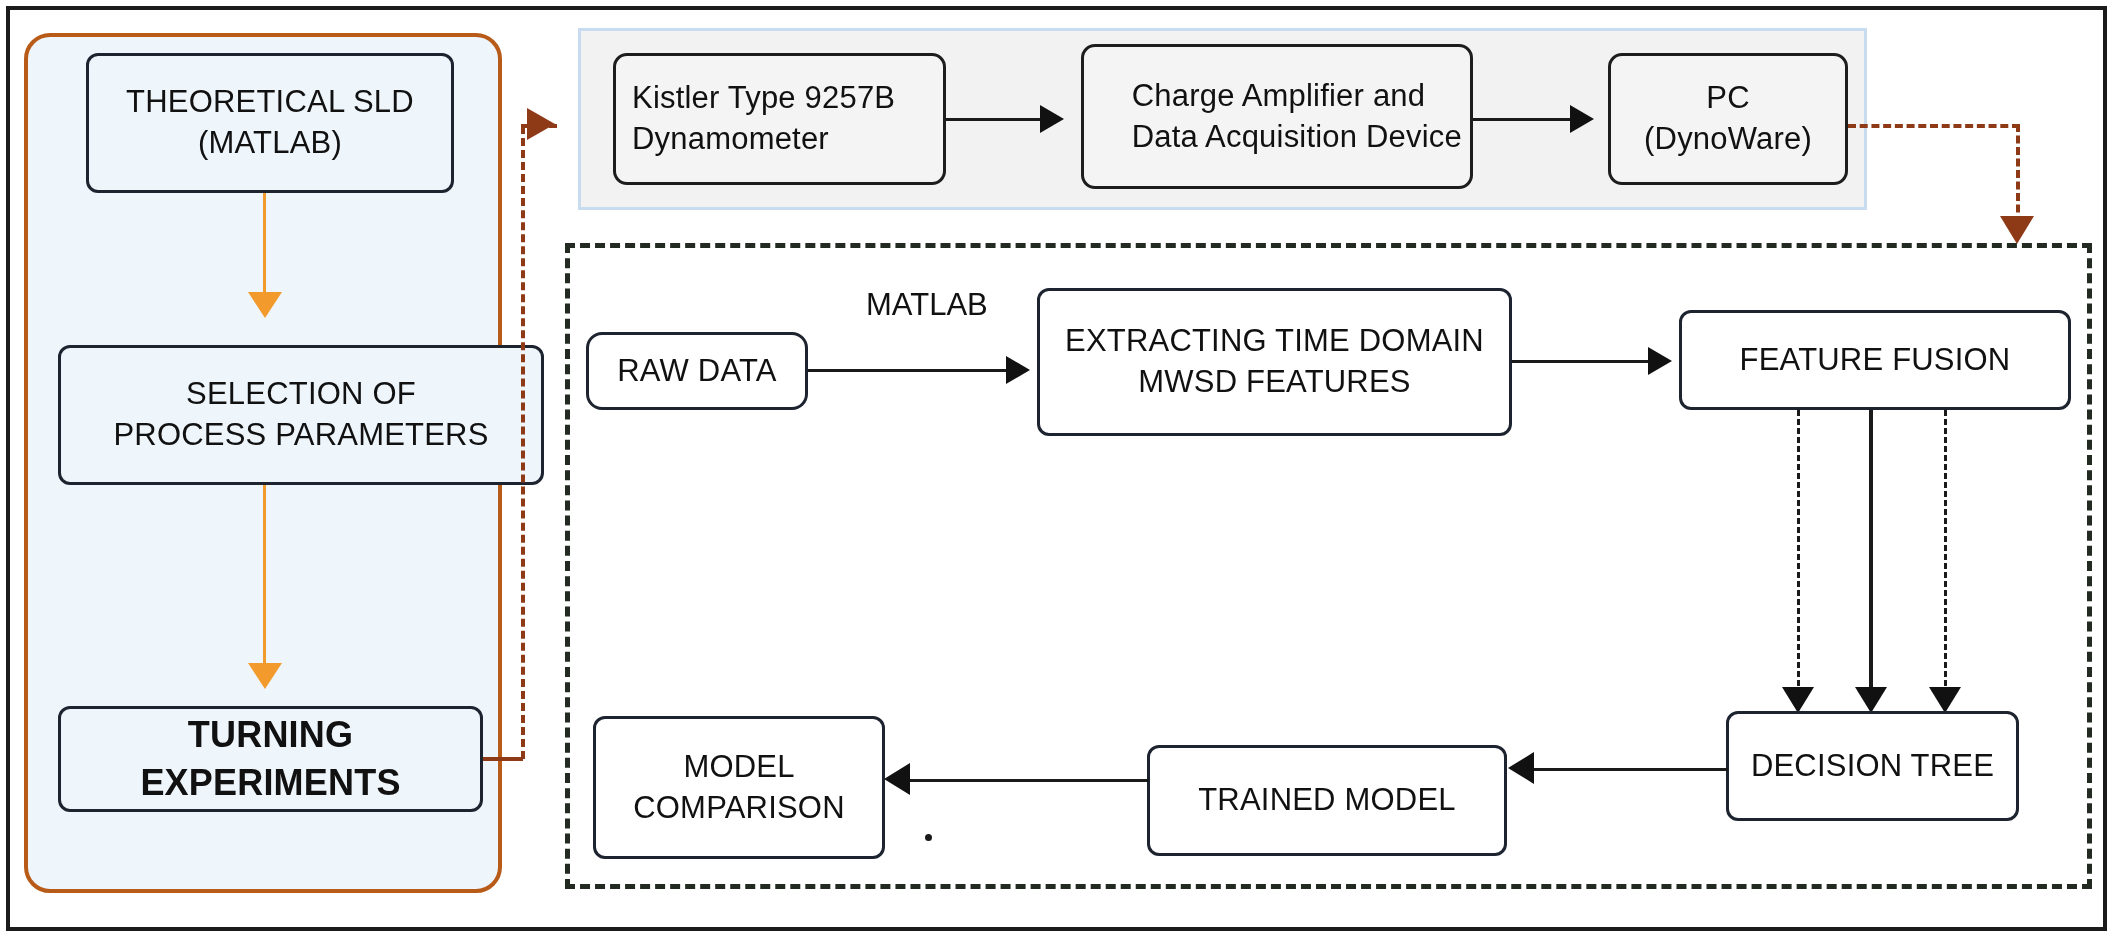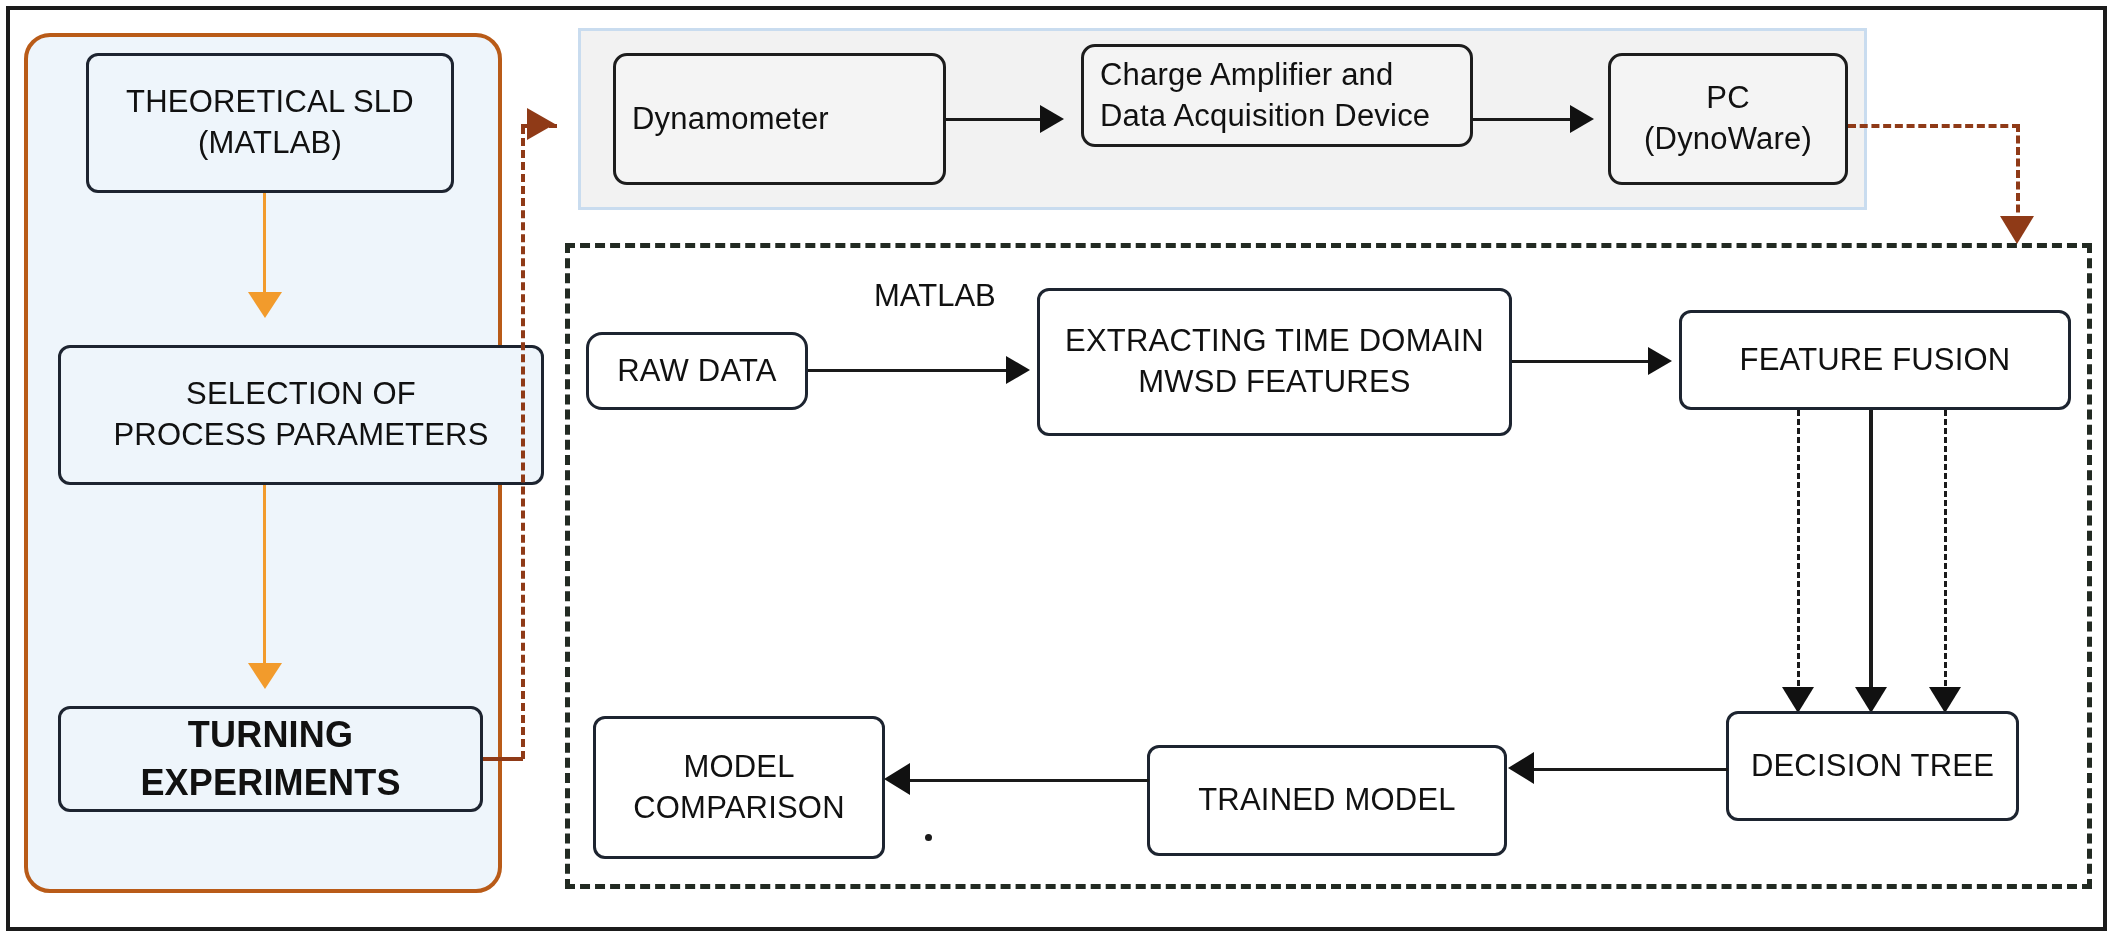--- a/index.html
+++ b/index.html
@@ -215,28 +215,29 @@
   <div class="hline brown" style="left:483px; top:757px; width:40px; height:4px;"></div>
 
   <div class="dashv" style="left:521px; top:126px; height:633px;"></div>
   <div class="dashh" style="left:521px; top:124px; width:36px;"></div>
   <div class="arrow-r brown" style="left:527px; top:108px;"></div>
 
   <div class="instr-panel"></div>
 
   <div class="node instr" style="left:613px; top:53px; width:333px; height:132px;">
     <span>
+      <span class="lbl">Kistler Type 9257B</span>
       <span class="lbl2">Dynamometer</span>
     </span>
   </div>
 
   <div class="hline" style="left:946px; top:118px; width:108px;"></div>
   <div class="arrow-r" style="left:1040px; top:105px;"></div>
 
-  <div class="node instr" style="left:1081px; top:44px; width:392px; height:103px;">
+  <div class="node instr" style="left:1081px; top:44px; width:392px; height:145px;justify-content:flex-end;">
     <span>
       <span class="lbl">Charge Amplifier and</span>
       <span class="lbl2">Data Acquisition Device</span>
     </span>
   </div>
 
   <div class="hline" style="left:1473px; top:118px; width:110px;"></div>
   <div class="arrow-r" style="left:1570px; top:105px;"></div>
 
   <div class="node instr center" style="left:1608px; top:53px; width:240px; height:132px;">
@@ -249,21 +250,21 @@
   <div class="dashh" style="left:1848px; top:124px; width:172px;"></div>
   <div class="dashv" style="left:2016px; top:124px; height:100px;"></div>
   <div class="arrow-d brown" style="left:2000px; top:216px;"></div>
 
   <div class="ml-region"></div>
 
   <div class="node flow" style="left:586px; top:332px; width:222px; height:78px;border-radius:16px;">
     <span class="lbl">RAW DATA</span>
   </div>
 
-  <div class="edge-label" style="left:866px; top:278px;margin-left:8px;">MATLAB</div>
+  <div class="edge-label" style="left:866px; top:287px;">MATLAB</div>
 
   <div class="hline" style="left:808px; top:369px; width:212px;"></div>
   <div class="arrow-r" style="left:1006px; top:356px;"></div>
 
   <div class="node flow" style="left:1037px; top:288px; width:475px; height:148px;">
     <span>
       <span class="lbl">EXTRACTING TIME DOMAIN</span>
       <span class="lbl2">MWSD  FEATURES</span>
     </span>
   </div>

